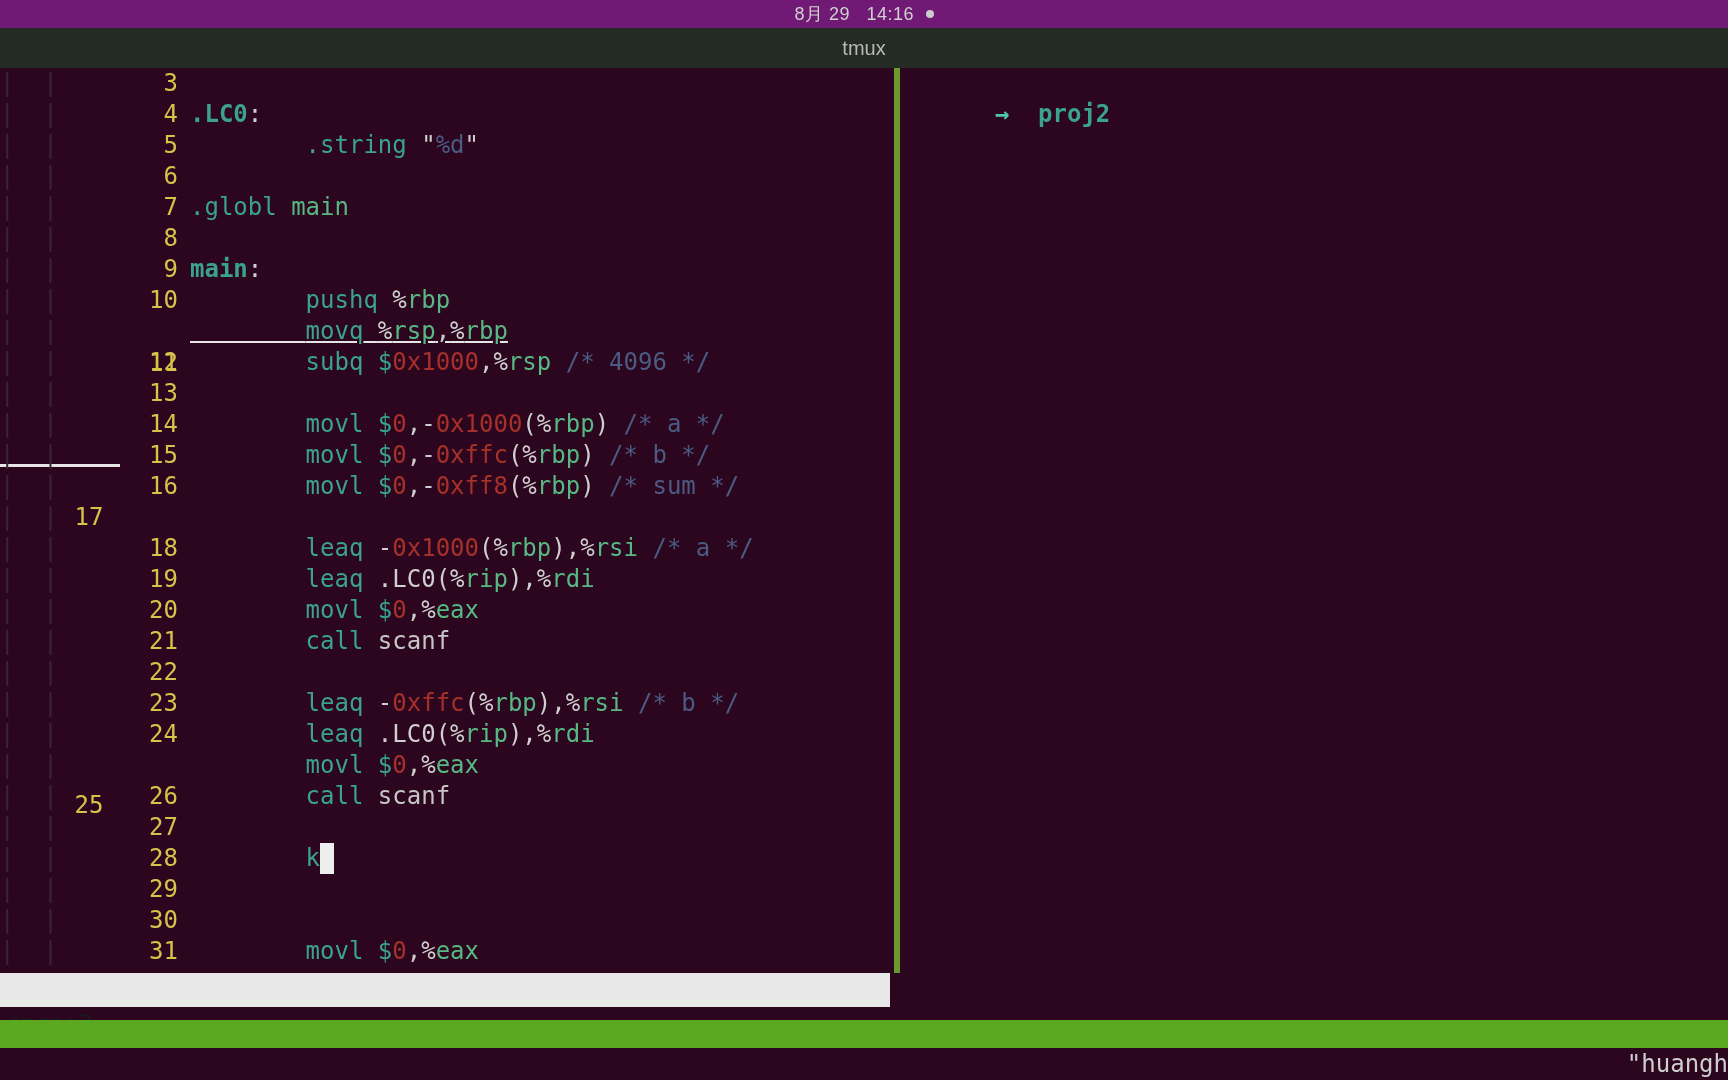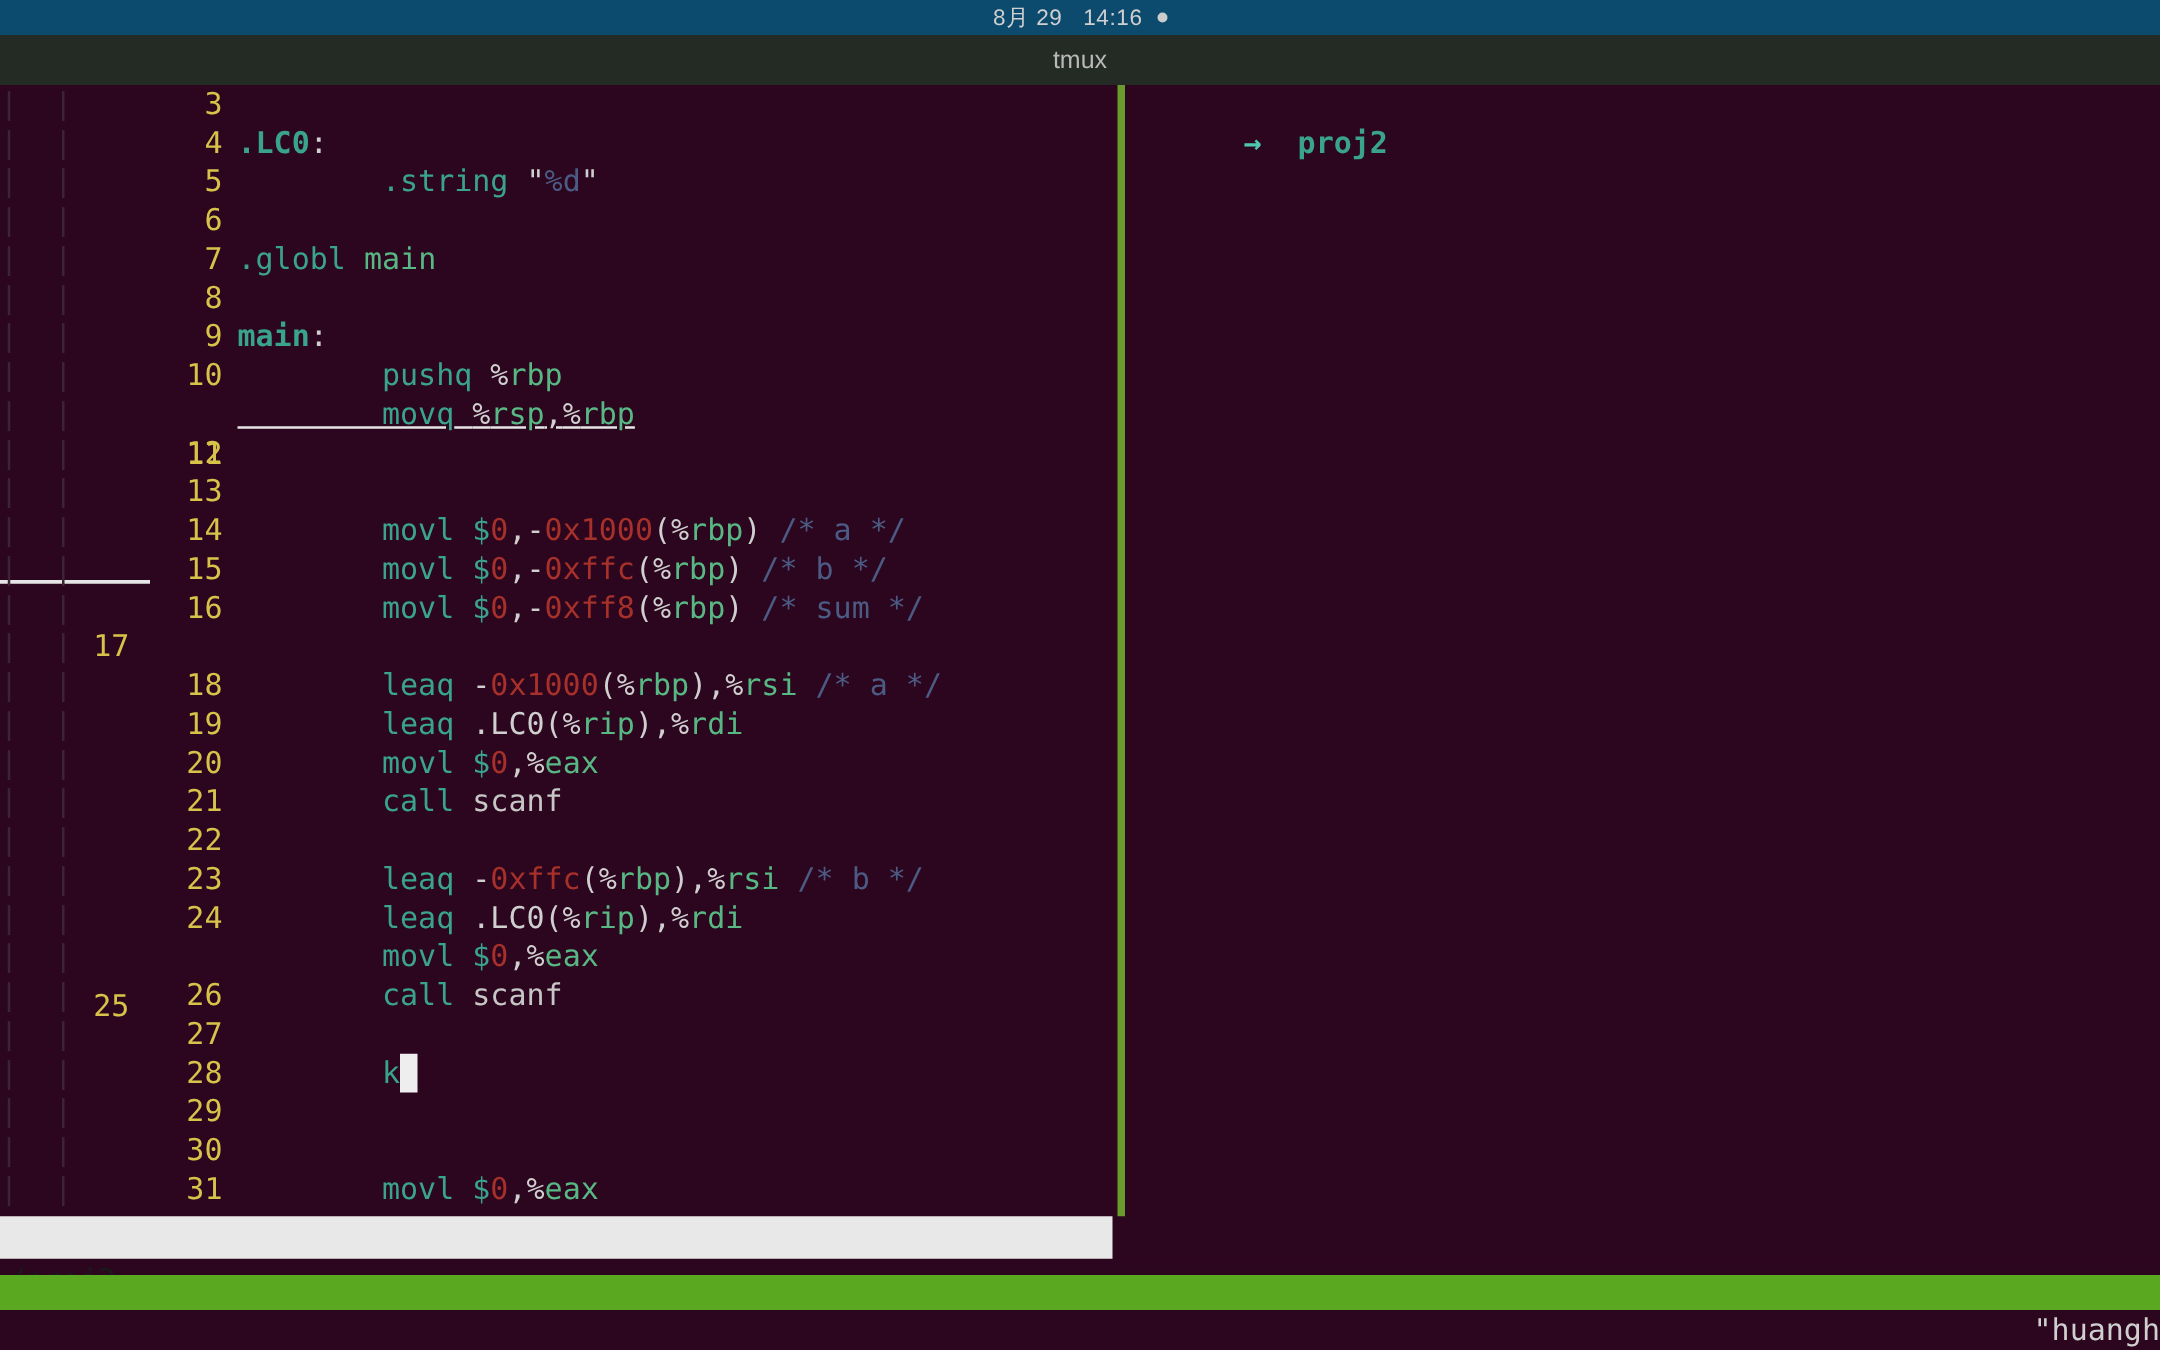--- a/index.html
+++ b/index.html
@@ -12,21 +12,21 @@
     line-height: 31px;
     color: #e5e5e5;
     overflow: hidden;
     font-weight: 500;
   }
 
   
   #topbar {
     height: 28px;
     width: 100%;
-    background: #0c4a6e;
+    background: #701a75;
     color: #d0d0d0;
     font-size: 18px;
     line-height: 28px;
     text-align: center;
     font-family: sans-serif;
     letter-spacing: 0.5px;
   }
   #topbar .dot {
     display: inline-block;
     width: 8px; height: 8px;
@@ -228,20 +228,21 @@
       <div class="codeline gut-num" style="top: 186px;">9</div>
       <div class="codeline codetxt" style="top: 186px;"><span class="tk-lbl">main</span><span class="tk-pun">:</span></div>
       <div class="codeline gut-bars" style="top: 217px;">|  |</div>
       <div class="codeline gut-num" style="top: 217px;">10</div>
       <div class="codeline codetxt" style="top: 217px;"><span>        </span><span class="tk-dir">pushq</span><span> </span><span class="tk-pct">%</span><span class="tk-reg">rbp</span></div>
       <div class="codeline gut-bars" style="top: 248px;">|  |</div>
       <div class="codeline gut-num" style="top: 248px; margin-top: 32px;">11</div>
       <div class="codeline codetxt" style="top: 248px; text-decoration: underline;"><span>        </span><span class="tk-dir">movq</span><span> </span><span class="tk-pct">%</span><span class="tk-reg">rsp</span><span class="tk-pun">,</span><span class="tk-pct">%</span><span class="tk-reg">rbp</span></div>
       <div class="codeline gut-bars" style="top: 279px;">|  |</div>
       <div class="codeline gut-num" style="top: 279px;">12</div>
+      <div class="codeline codetxt" style="top: 279px;"><span>        </span><span class="tk-dir">subq</span><span> </span><span class="tk-dlr">$</span><span class="tk-lit">0x1000</span><span class="tk-pun">,</span><span class="tk-pct">%</span><span class="tk-reg">rsp</span><span> </span><span class="tk-cmt">/* 4096 */</span></div>
       <div class="codeline gut-bars" style="top: 310px;">|  |</div>
       <div class="codeline gut-num" style="top: 310px;">13</div>
       <div class="codeline codetxt" style="top: 310px;"></div>
       <div class="codeline gut-bars" style="top: 341px;">|  |</div>
       <div class="codeline gut-num" style="top: 341px;">14</div>
       <div class="codeline codetxt" style="top: 341px;"><span>        </span><span class="tk-dir">movl</span><span> </span><span class="tk-dlr">$</span><span class="tk-lit">0</span><span class="tk-pun">,-</span><span class="tk-lit">0x1000</span><span class="tk-pun">(</span><span class="tk-pct">%</span><span class="tk-reg">rbp</span><span class="tk-pun">)</span><span> </span><span class="tk-cmt">/* a */</span></div>
       <div class="codeline gut-bars" style="top: 372px;">|  |</div>
       <div class="codeline gut-num" style="top: 372px;">15</div>
       <div class="codeline codetxt" style="top: 372px;"><span>        </span><span class="tk-dir">movl</span><span> </span><span class="tk-dlr">$</span><span class="tk-lit">0</span><span class="tk-pun">,-</span><span class="tk-lit">0xffc</span><span class="tk-pun">(</span><span class="tk-pct">%</span><span class="tk-reg">rbp</span><span class="tk-pun">)</span><span> </span><span class="tk-cmt">/* b */</span></div>
       <div class="codeline gut-bars" style="top: 403px;">|  |</div>

